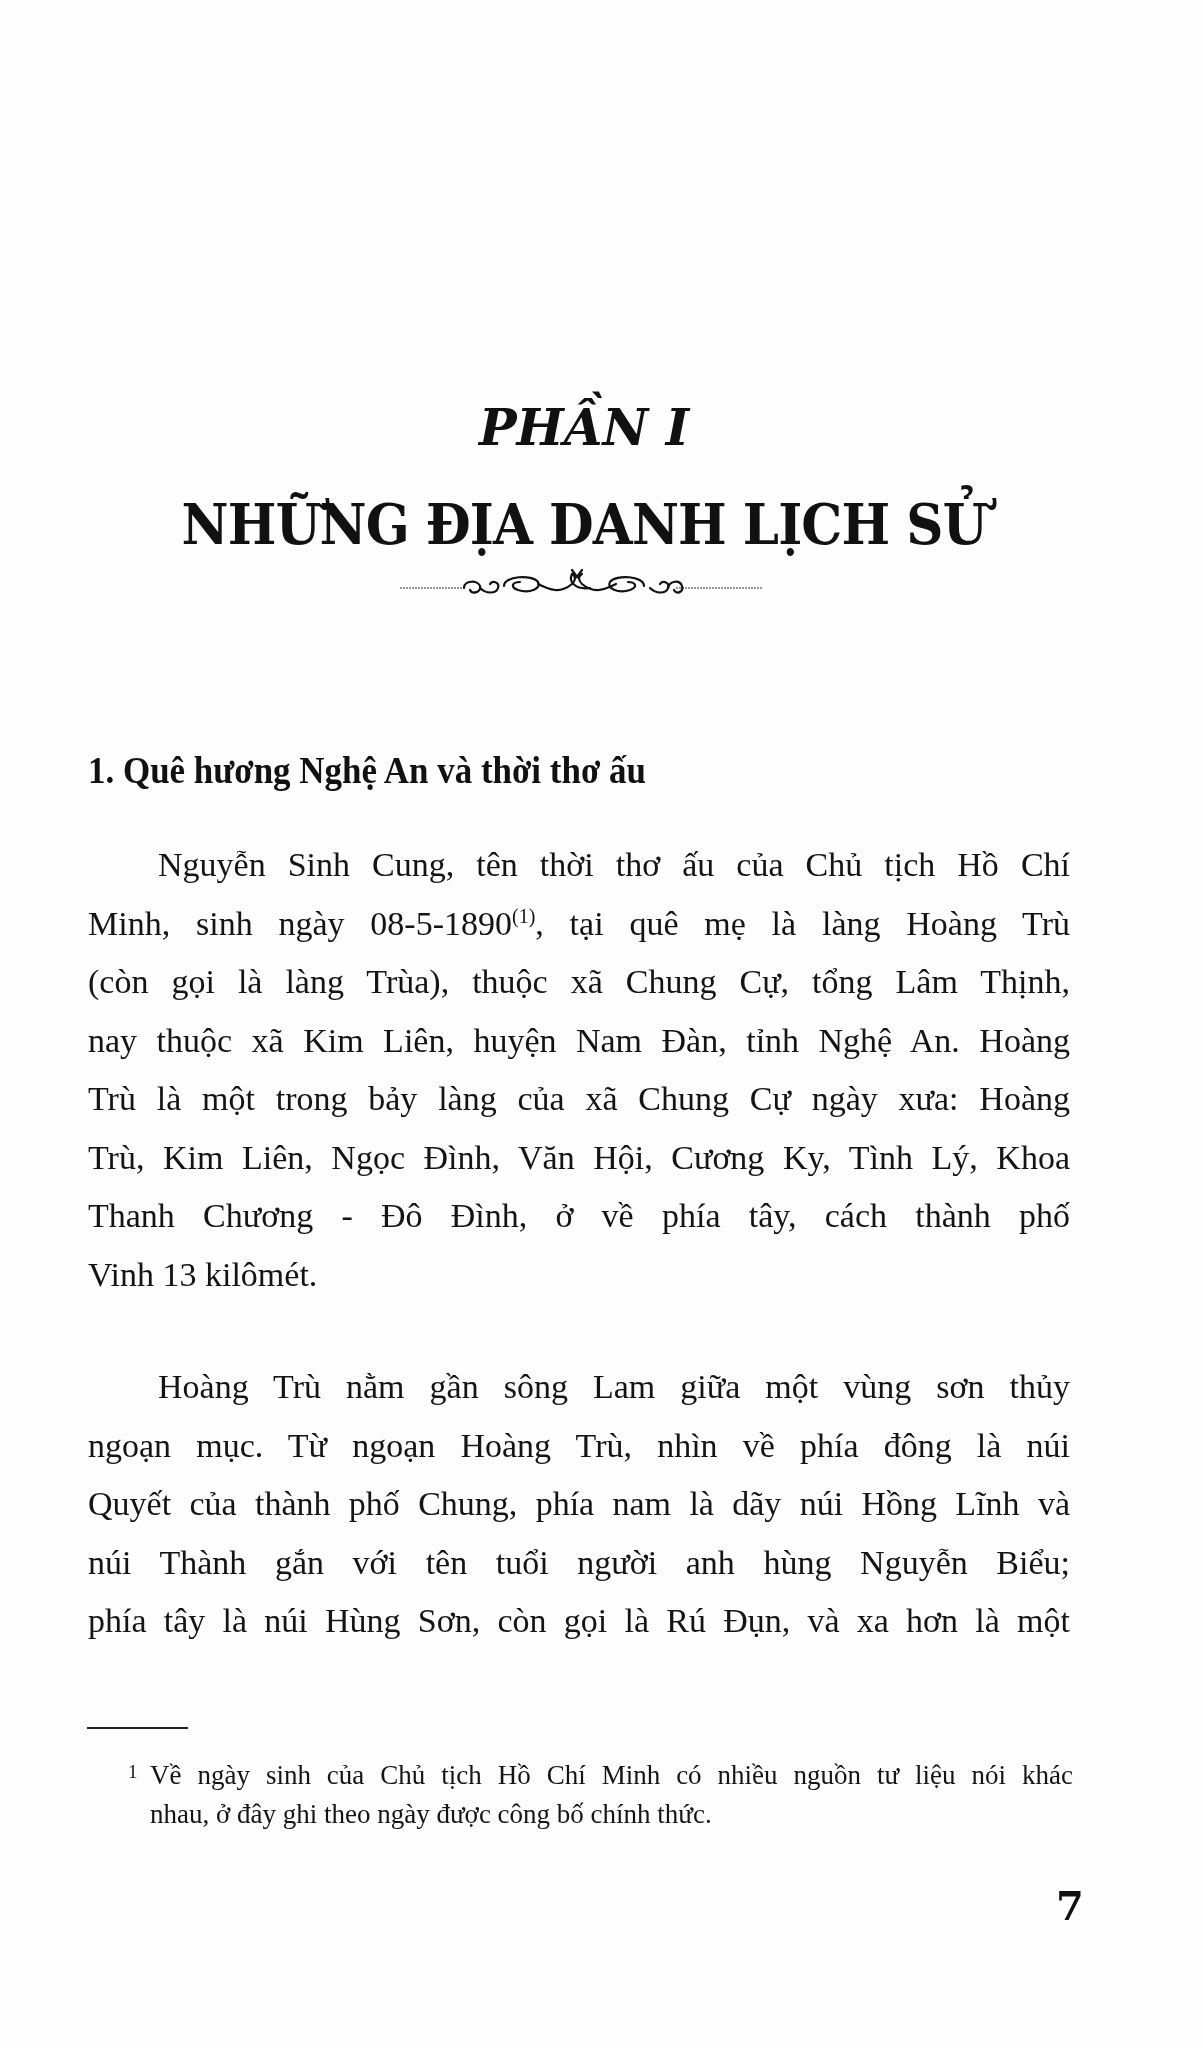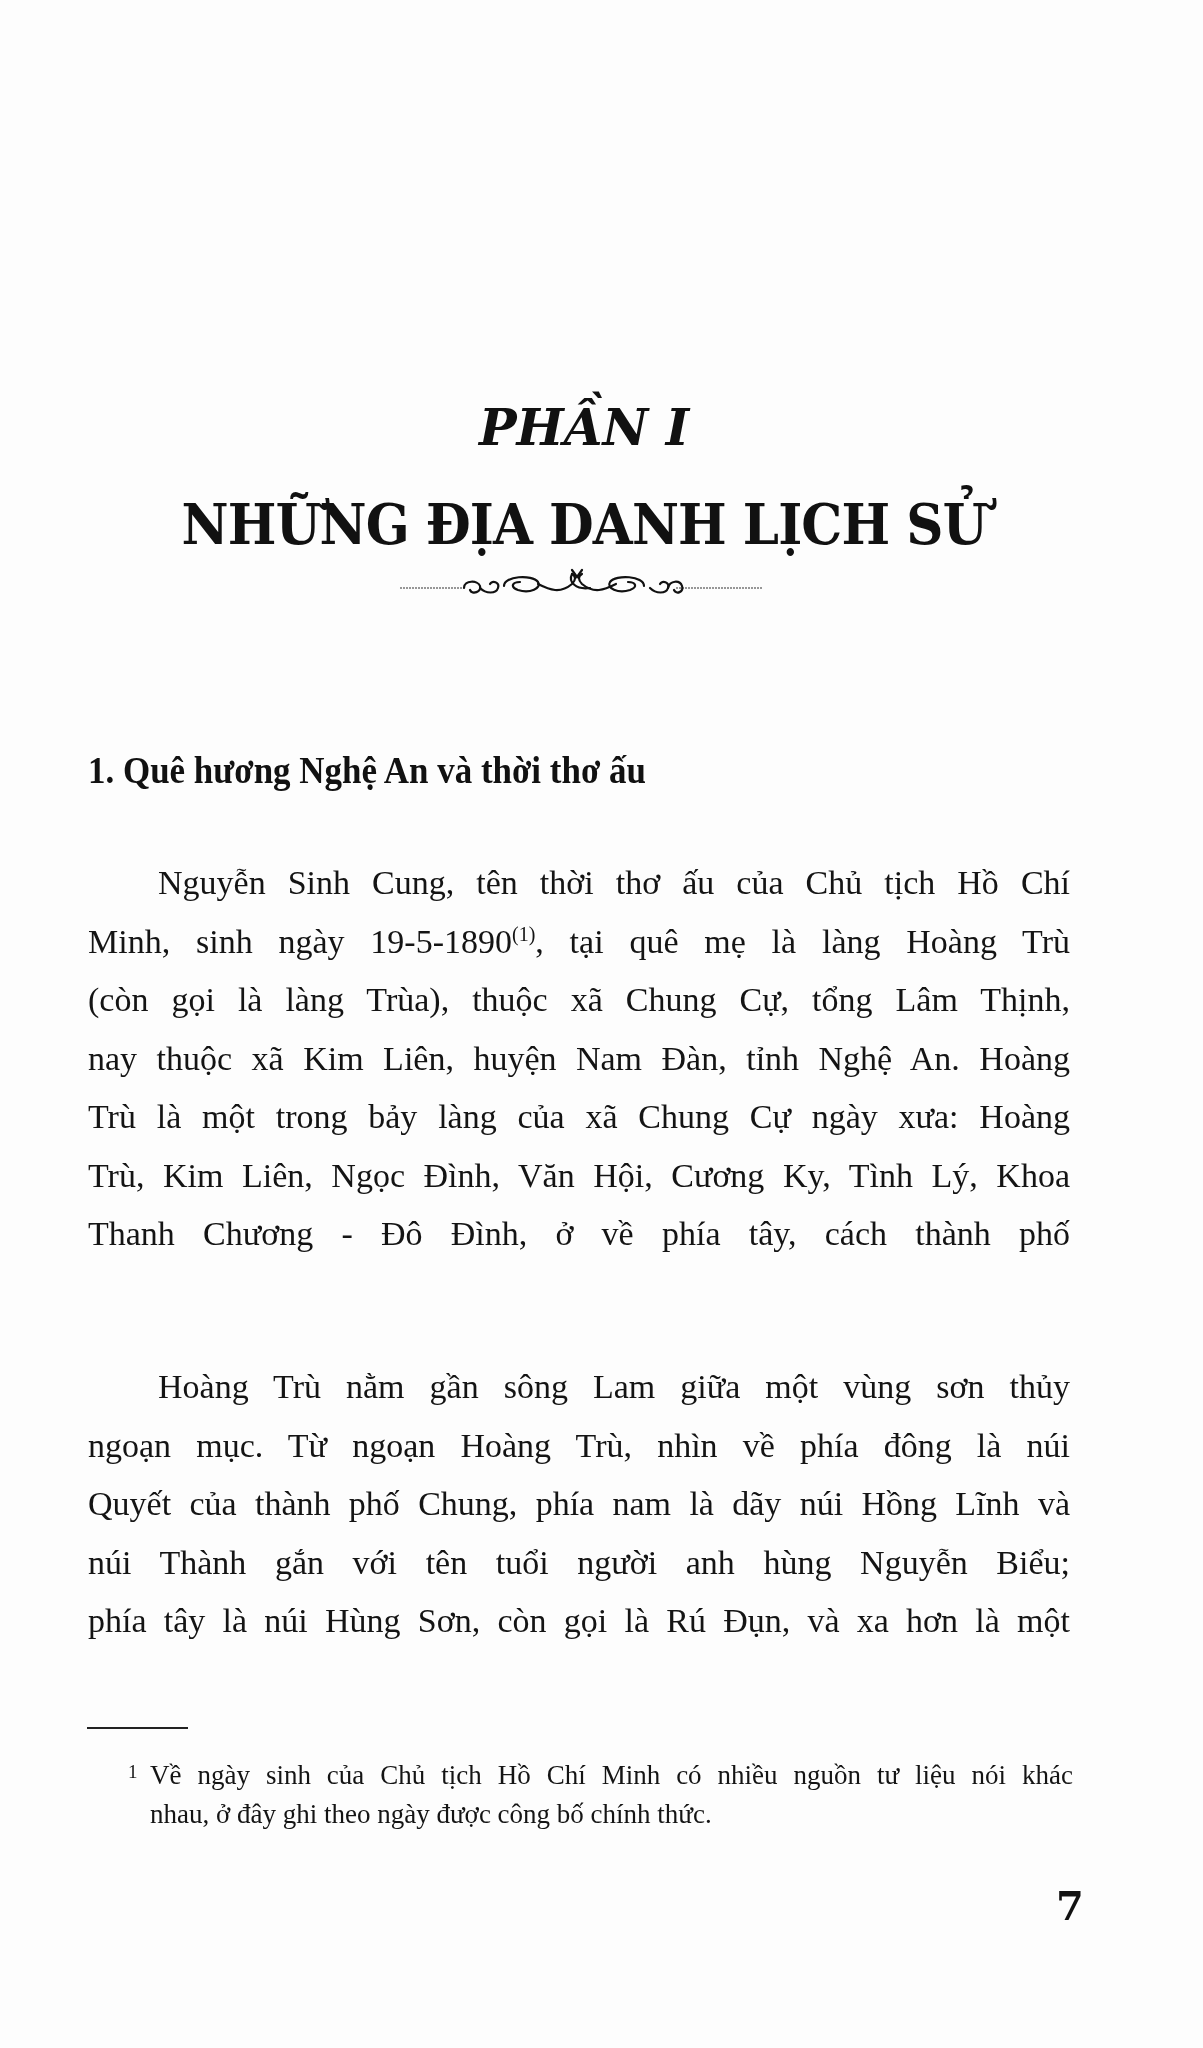--- a/index.html
+++ b/index.html
@@ -83,21 +83,21 @@
     text-align: justify;
     text-align-last: justify;
     height: 58.5px;
   }
   .body-text .line.last {
     text-align-last: left;
   }
   .body-text .line.indent {
     padding-left: 70px;
   }
-  .para-1 { top: 854px; }
+  .para-1 { top: 836px; }
   .para-2 { top: 1358px; }
   sup.fnref {
     font-size: 20px;
     vertical-align: 12px;
     line-height: 0;
   }
   .footnote-rule {
     position: absolute;
     left: 87px;
     top: 1727px;
@@ -182,26 +182,27 @@
       <path d="M250 20 C256 26, 266 26, 268 20 C270 14, 262 12, 260 16"></path>
       <path d="M268 20 C270 12, 280 12, 282 18 C284 24, 276 27, 274 22"></path>
       <path d="M172 2 L177 9 L182 2"></path>
     </g>
   </svg>
 
   <div class="section-heading">1. Quê hương Nghệ An và thời thơ ấu</div>
 
   <div class="body-text para-1">
     <span class="line indent">Nguyễn Sinh Cung, tên thời thơ ấu của Chủ tịch Hồ Chí</span>
-    <span class="line"><span>Minh, sinh ngày 19-5-1890</span><sup class="fnref">(1)</sup><span>, tại quê mẹ là làng Hoàng Trù</span></span>
+    <span class="line"><span>Minh, sinh ngày 08-5-1890</span><sup class="fnref">(1)</sup><span>, tại quê mẹ là làng Hoàng Trù</span></span>
     <span class="line">(còn gọi là làng Trùa), thuộc xã Chung Cự, tổng Lâm Thịnh,</span>
     <span class="line">nay thuộc xã Kim Liên, huyện Nam Đàn, tỉnh Nghệ An. Hoàng</span>
     <span class="line">Trù là một trong bảy làng của xã Chung Cự ngày xưa: Hoàng</span>
     <span class="line">Trù, Kim Liên, Ngọc Đình, Văn Hội, Cương Ky, Tình Lý, Khoa</span>
     <span class="line">Thanh Chương - Đô Đình, ở về phía tây, cách thành phố</span>
+    <span class="line last">Vinh 13 kilômét.</span>
   </div>
 
   <div class="body-text para-2">
     <span class="line indent">Hoàng Trù nằm gần sông Lam giữa một vùng sơn thủy</span>
     <span class="line">ngoạn mục. Từ ngoạn Hoàng Trù, nhìn về phía đông là núi</span>
     <span class="line">Quyết của thành phố Chung, phía nam là dãy núi Hồng Lĩnh và</span>
     <span class="line">núi Thành gắn với tên tuổi người anh hùng Nguyễn Biểu;</span>
     <span class="line">phía tây là núi Hùng Sơn, còn gọi là Rú Đụn, và xa hơn là một</span>
   </div>
 

